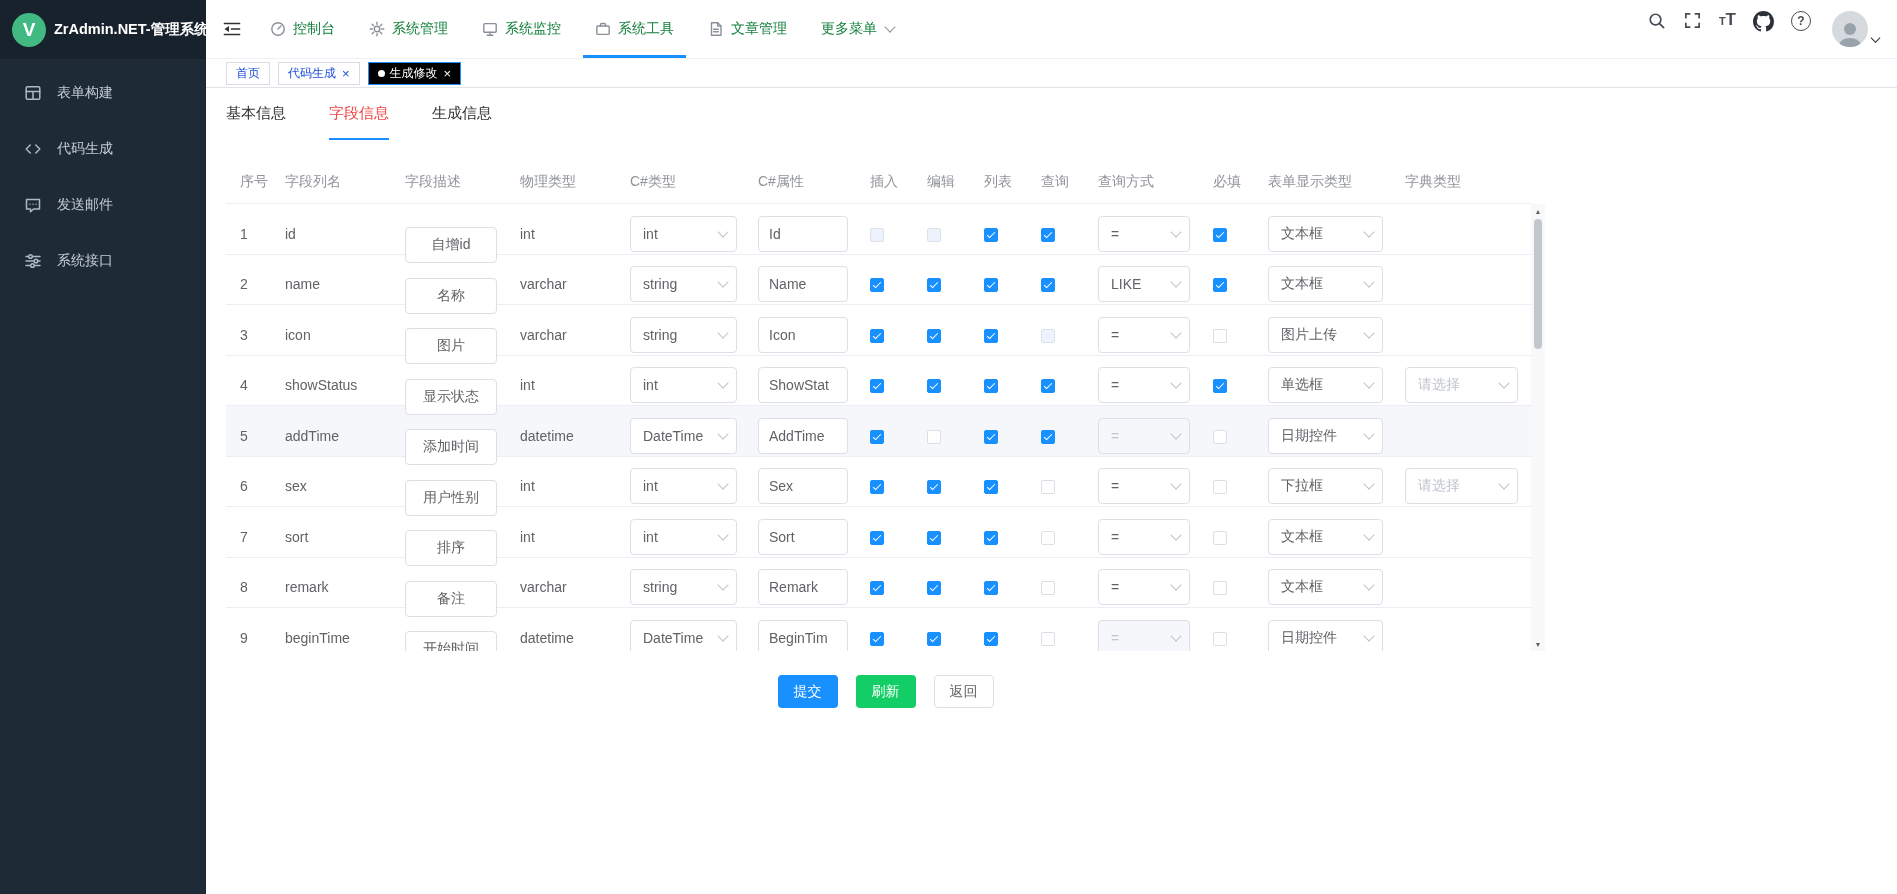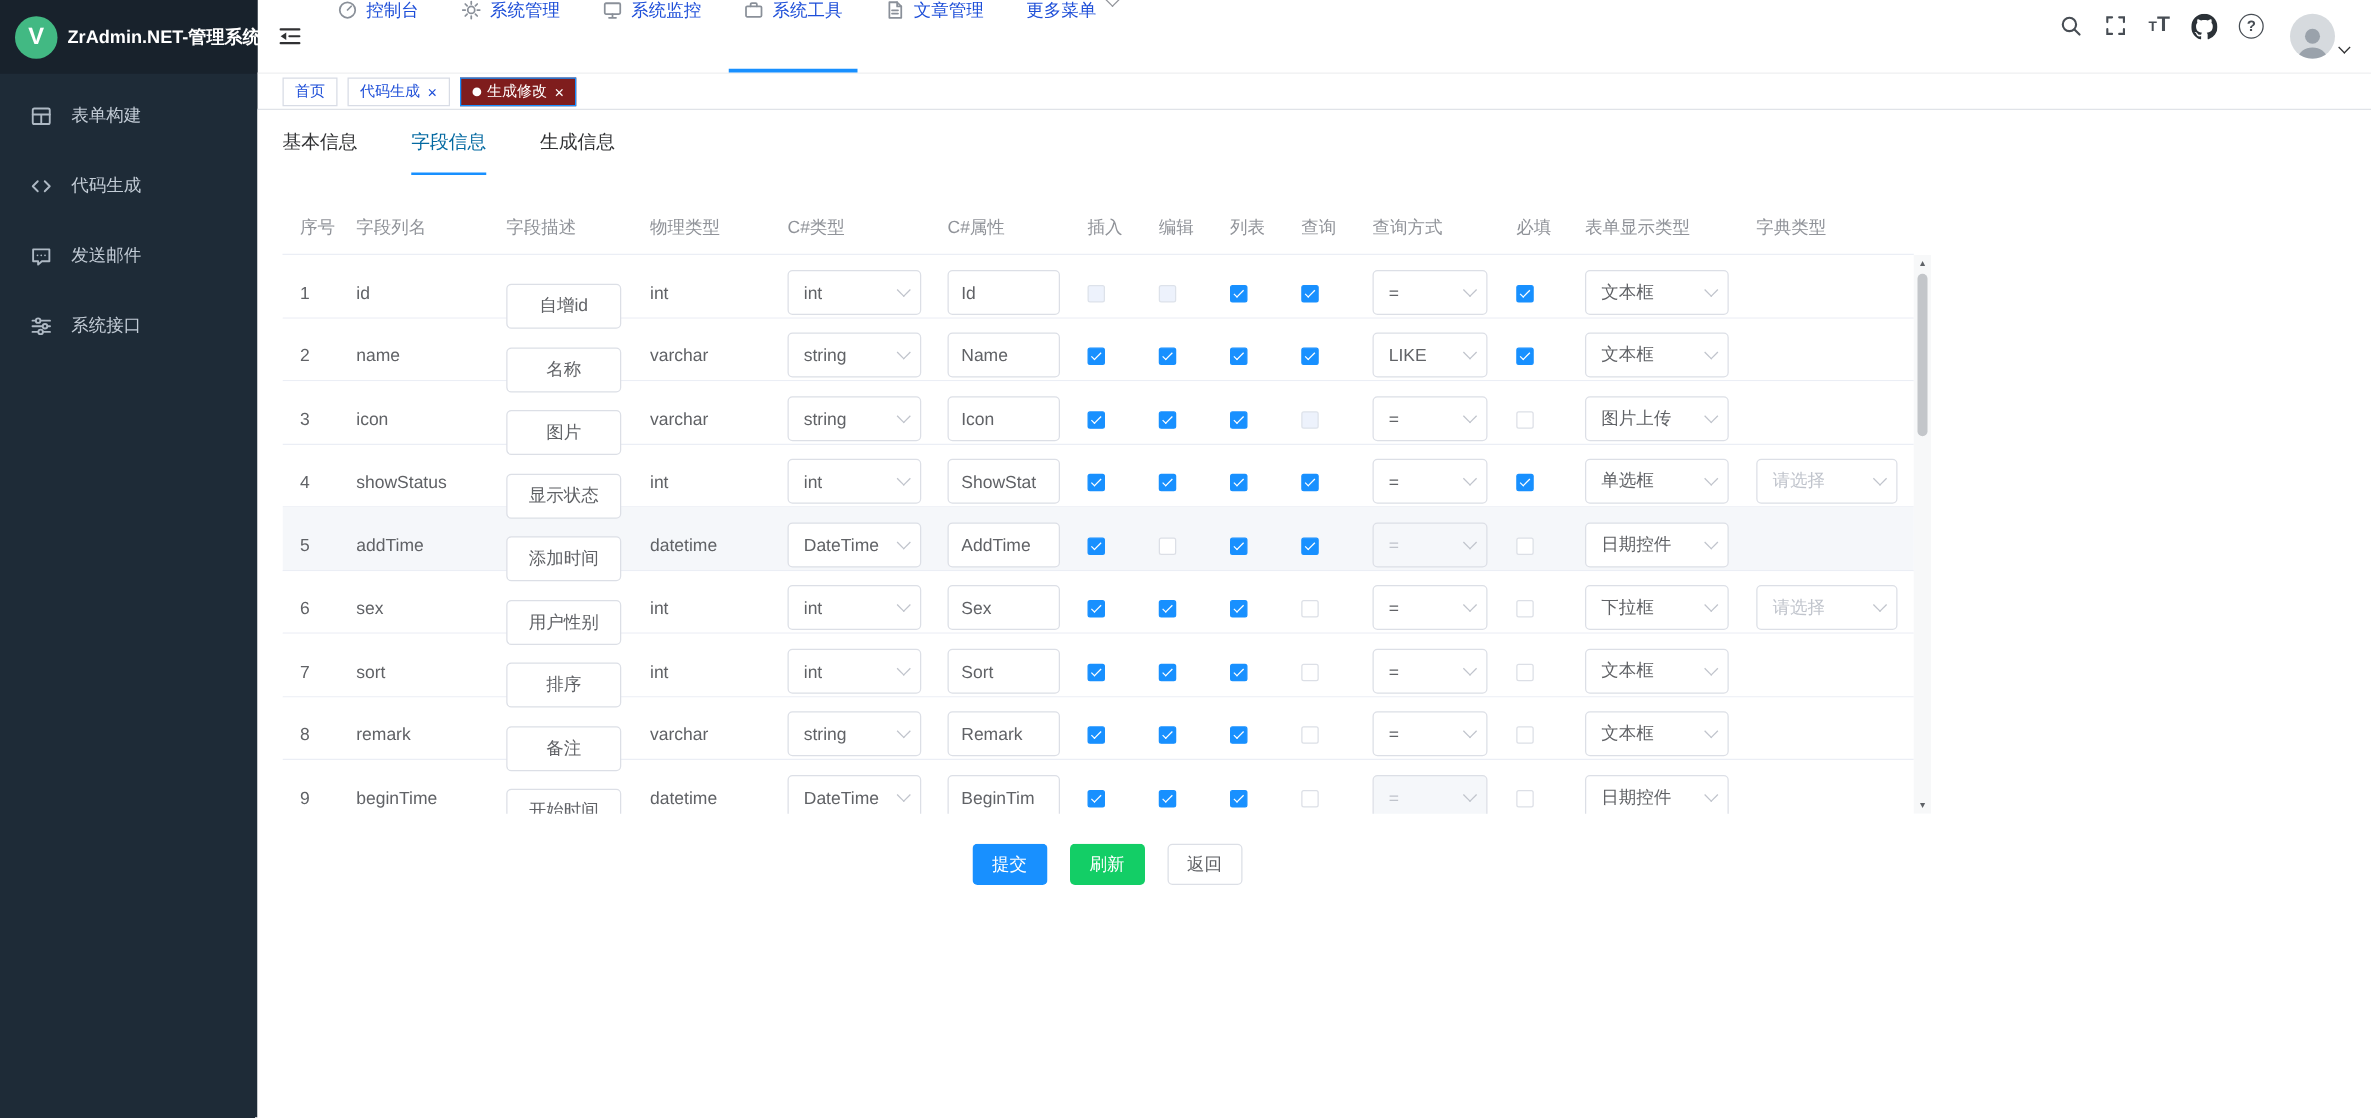--- a/index.html
+++ b/index.html
@@ -20,21 +20,21 @@
     stroke-width:1.5; stroke-linecap:round; stroke-linejoin:round; }
 
   
   .main { flex:1; display:flex; flex-direction:column; min-width:0; }
 
   
   .navbar { height:59px; display:flex; align-items:center; padding:0 18px 0 16px;
     border-bottom:1px solid #f1f2f4; flex-shrink:0; }
   .fold-btn { margin-right:28px; cursor:pointer; display:flex; }
   .nav-items { display:flex; align-items:center; gap:34px; height:100%; }
-  .nav-item { display:flex; align-items:flex-start; gap:7px; font-size:14px; color:#1d4ed8;
+  .nav-item { display:flex; align-items:center; gap:7px; font-size:14px; color:#15803d;
     height:100%; position:relative; cursor:pointer; white-space:nowrap; }
   .nav-item svg { width:16px; height:16px; stroke:#8a9099; fill:none; stroke-width:1.4;
     stroke-linecap:round; stroke-linejoin:round; }
   .nav-item.active::after { content:''; position:absolute; left:-12px; right:-12px; bottom:0;
     height:3px; background:#1890ff; }
   .caret-sm { width:8px; height:8px; border-right:1.4px solid #909399; border-bottom:1.4px solid #909399;
     transform:rotate(45deg); margin-top:-4px; margin-left:2px; }
   .nav-right { margin-left:auto; display:flex; align-items:flex-start; gap:17px; }
   .icon-btn { cursor:pointer; display:flex; align-items:center; justify-content:center; color:#474d54; }
   .icon-btn svg { stroke:currentColor; fill:none; stroke-width:1.8; stroke-linecap:round; }
@@ -48,28 +48,28 @@
     display:flex; align-items:flex-end; justify-content:center; }
   .caret-dn { width:7px; height:7px; border-right:1.6px solid #303133; border-bottom:1.6px solid #303133;
     transform:rotate(45deg) translate(6px,6px); margin-left:4px; }
 
   
   .tagsbar { height:29px; display:flex; align-items:center; gap:8px; padding:0 20px;
     border-bottom:1px solid #e0e3e8; box-shadow:0 1px 3px rgba(0,0,0,.05); flex-shrink:0; }
   .tag { height:23px; display:inline-flex; align-items:center; gap:5px; padding:0 9px;
     border:1px solid #d8dce5; background:#fff; font-size:12px; color:#1d4ed8; cursor:pointer; }
   .tag .dot { width:7px; height:7px; border-radius:50%; background:#fff; }
-  .tag.active { background:#7f1d1d; border-color:#1890ff; color:#fff; }
+  .tag.active { background:#000000; border-color:#1890ff; color:#fff; }
   .tag .close { font-size:13px; line-height:1; margin-left:1px; }
 
   
   .content { flex:1; padding:16px 0 0 20px; background:#fff; }
   .ctabs { display:flex; gap:43px; height:36px; }
   .ctab { font-size:15px; color:#303133; cursor:pointer; padding-bottom:12px; }
-  .ctab.active { color:#0369a1; border-bottom:2px solid #1890ff; }
+  .ctab.active { color:#ef4444; border-bottom:2px solid #1890ff; }
 
   
   .table-area { width:1319px; margin-top:20px; }
   .thead, .trow { display:grid;
     grid-template-columns:45px 120px 115px 110px 128px 112px 57px 57px 57px 57px 115px 55px 137px 126px;
     align-items:center; padding-left:14px; width:1305px; }
   .thead { height:44px; font-size:14px; font-weight:500; color:#909399; border-bottom:1px solid #ebeef5; }
   .tbody-wrap { position:relative; width:1319px; height:447px; overflow:hidden; }
   .trow { height:50.5px; border-bottom:1px solid #ebeef5; font-size:14px; color:#606266; background:#fff; }
   .trow.hl { background:#f5f7fa; }

